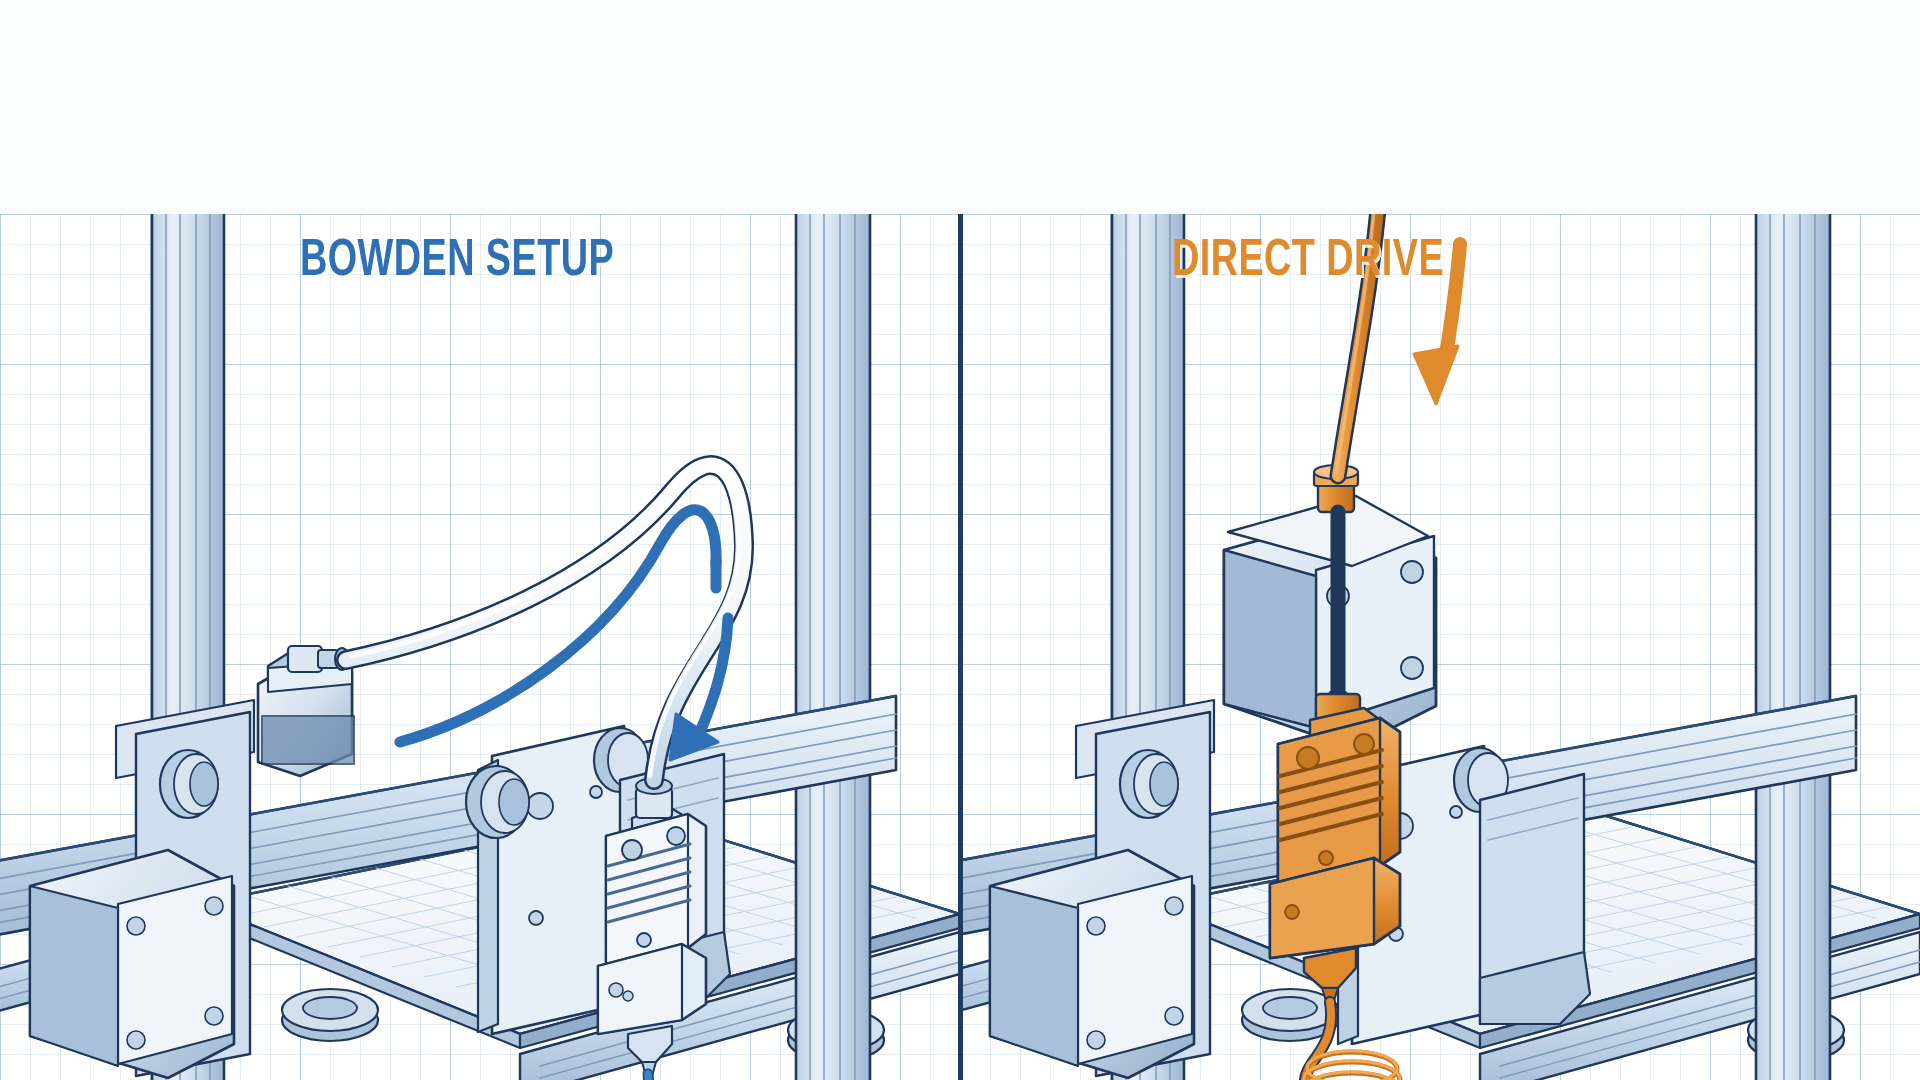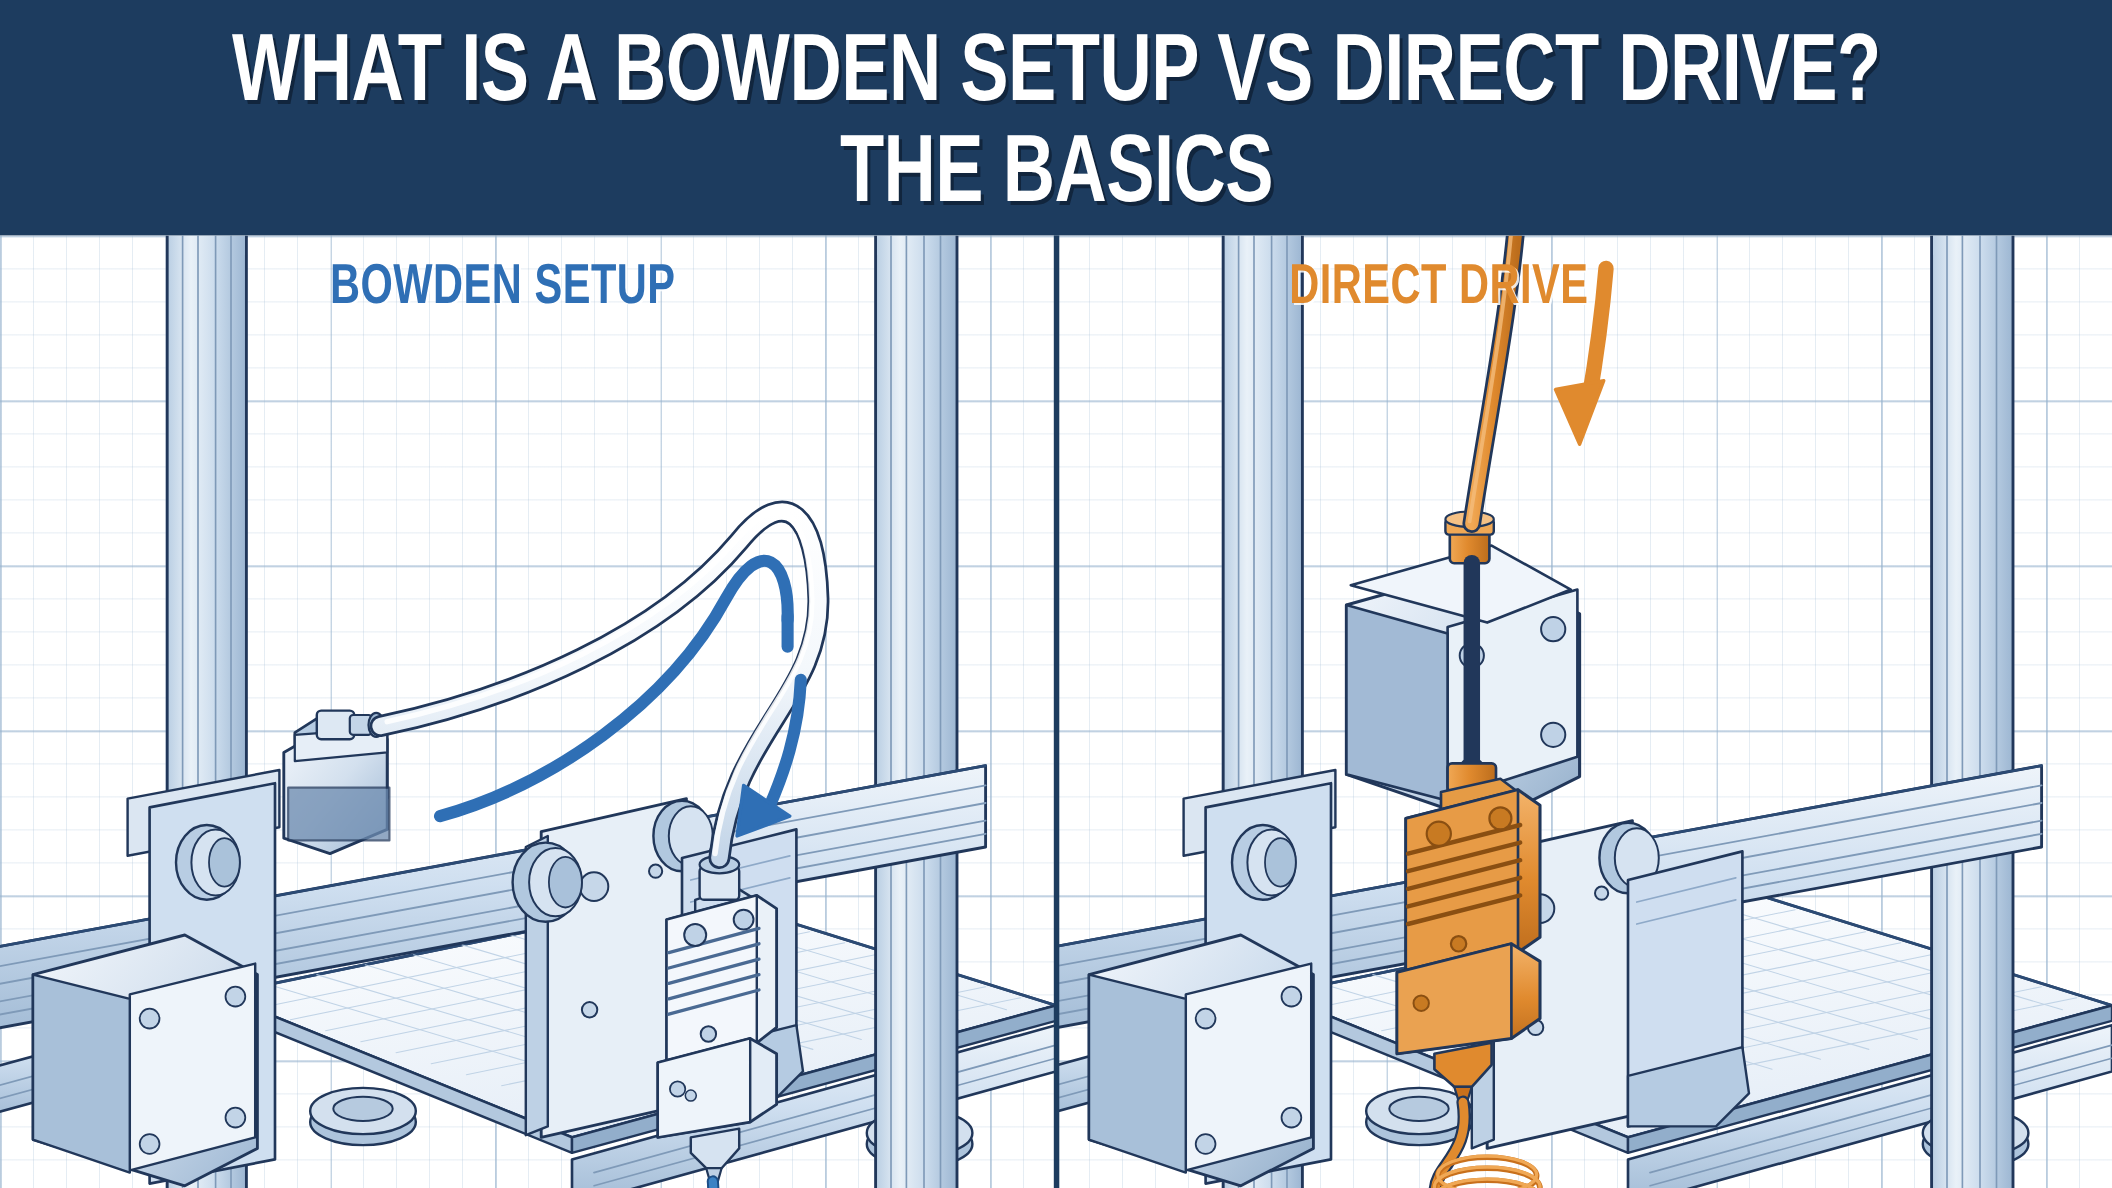--- a/index.html
+++ b/index.html
@@ -118,24 +118,20 @@
     left: 1172px; top: 234px;
     color: #e08a2e;
     text-shadow: 2px 2px 0 rgba(255,255,255,0.85);
   }
 </style>
 </head>
 <body>
 
 <div id="page">
 
-  <div id="header">
-    <div class="title-line" id="title-line-1">WHAT IS A BOWDEN SETUP VS DIRECT DRIVE?</div>
-    <div class="title-line" id="title-line-2">THE BASICS</div>
-  </div>
 
   <div id="stage">
 
     <div class="panel" id="panel-left">
       <div class="grid-bg"></div>
 
       <svg class="panel-svg" viewBox="0 0 960 866">
         <defs>
           <linearGradient id="metalV_L" x1="0" y1="0" x2="1" y2="0">
             <stop offset="0" stop-color="#b9cee3"></stop>

